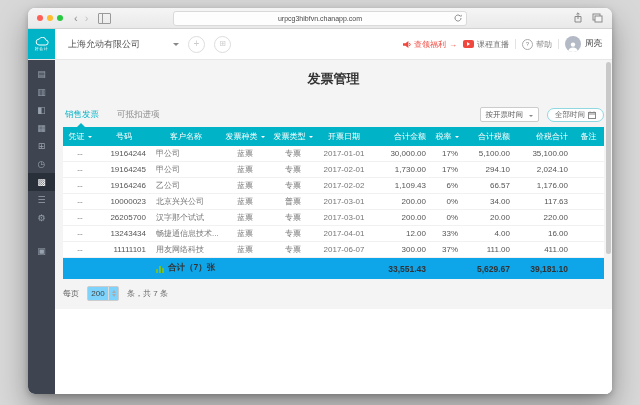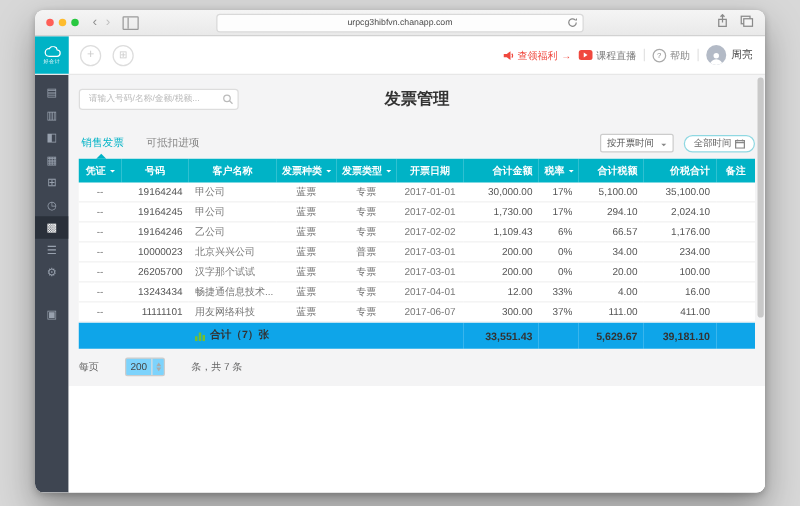--- a/index.html
+++ b/index.html
@@ -64,30 +64,30 @@
   .tab{font-size:8.5px;margin-right:16px;padding-left:2px;}
   .tab.active{color:#00b3c6;}
   .tab.inactive{color:#888;}
   .filter-group{margin-left:auto;display:flex;align-items:center;gap:8px;}
   .sort-btn{height:15px;background:#fff;border:1px solid #ccc;border-radius:2px;font-size:7.5px;color:#555;display:flex;align-items:center;padding:0 5px;gap:3px;font-family:inherit;}
   .range-pill{height:14px;border:1px solid #8fd8e2;border-radius:8px;background:#fff;font-size:7.5px;color:#666;display:flex;align-items:center;padding:0 7px;gap:3px;font-family:inherit;}
   
   .table-wrap{position:relative;margin-top:5px;background:#fff;}
   .notch{position:absolute;top:-4px;left:14px;width:0;height:0;border:4px solid transparent;border-bottom:4px solid #00b3c6;border-top:none;}
   table{width:100%;border-collapse:collapse;table-layout:fixed;}
-  thead th{background:#00b3c6;color:#fff;font-size:8px;font-weight:700;height:19px;padding:0 3px;text-align:center;white-space:nowrap;}
+  thead th{background:#00b3c6;color:#fff;font-size:8px;font-weight:400;height:19px;padding:0 3px;text-align:center;white-space:nowrap;}
   thead th .caret{border-width:2.5px;border-top-color:#fff;top:1px;}
   th.ar,td.ar{text-align:right;padding-right:5px;}
   td.al{text-align:left;padding-left:5px;}
   tbody td{height:15px;font-size:8px;color:#777;border-bottom:1px solid #f1f1f1;padding:0 3px;text-align:center;white-space:nowrap;overflow:hidden;background:#fff;}
   tbody td.num{color:#555;}
   tfoot td{height:19px;font-size:8.5px;font-weight:bold;color:#333;background:#0ea5e9;border-top:1px solid #e4e4e4;white-space:nowrap;}
   .total-label{display:inline-flex;align-items:center;gap:3px;padding-left:92px;}
   
-  .pagination{display:flex;align-items:center;gap:21px;margin-top:7px;font-size:8px;color:#666;}
+  .pagination{display:flex;align-items:center;gap:8px;margin-top:7px;font-size:8px;color:#666;}
   .pp-box{width:30px;height:13px;border:1px solid #ccc;background:#7dd3fc;border-radius:2px;display:flex;align-items:stretch;}
   .pp-box input{width:20px;border:none;outline:none;font-size:8px;color:#444;text-align:center;background:transparent;font-family:inherit;padding:0;}
   .spinner{width:9px;border-left:1px solid #ddd;display:flex;flex-direction:column;}
   .spinner span{flex:1;display:flex;align-items:center;justify-content:center;}
   .tri-up{width:0;height:0;border:2px solid transparent;border-bottom:3px solid #aaa;}
   .tri-dn{width:0;height:0;border:2px solid transparent;border-top:3px solid #aaa;}
   .white-fill{flex:1;background:#fff;}
   
   .vscroll{position:absolute;right:1px;top:2px;bottom:2px;width:5px;}
   .vthumb{position:absolute;top:0;width:5px;height:192px;background:#c9c9c9;border-radius:3px;}
@@ -133,20 +133,24 @@
         </span>
       </div>
     </div>
 
     <div class="appbar">
       <div class="logo">
         <svg width="14" height="9" viewBox="0 0 14 9">
             <path d="M4 8 a3 3 0 0 1 .4-6 a3.4 3.4 0 0 1 6.4 1 a2.4 2.4 0 0 1-.4 5 Z" fill="none" stroke="#fff" stroke-width="1"></path>
           </svg>
         <span class="cap">好会计</span>
+      </div>
+      <div class="company">
+        <span class="txt">上海允动有限公司</span>
+        <span class="caret" style="color:#888"></span>
       </div>
       <span class="circle-btn">
           <span>+</span>
         </span>
       <span class="circle-btn grid">
           <span>⊞</span>
         </span>
       <div class="appbar-right">
         <span class="promo">
           <svg width="9" height="9" viewBox="0 0 9 9">
@@ -211,27 +215,20 @@
         <div class="nav-gap"></div>
         <div class="nav-item">
             <span>▣</span>
           </div>
       </div>
 
       <div class="main">
         <div class="content-gray">
 
           <div class="toolbar">
-            <div class="search-box">
-              <input type="text" placeholder="请输入号码/名称/金额/税额..." style="">
-              <svg width="9" height="9" viewBox="0 0 9 9">
-                  <circle cx="3.6" cy="3.6" r="2.6" stroke="#bbb" fill="none"></circle>
-                  <path d="M5.6 5.6 L8 8" stroke="#bbb"></path>
-                </svg>
-            </div>
             <div class="page-title">发票管理</div>
           </div>
 
           <div class="tabs-row">
             <span class="tab active">销售发票</span>
             <span class="tab inactive">可抵扣进项</span>
             <div class="filter-group">
               <button class="sort-btn">
                 <span>按开票时间</span>
                 <span class="caret sm" style="color:#888"></span>
@@ -320,34 +317,34 @@
                   <tr>
     <td>--</td>
     <td class="ar num">10000023</td>
     <td class="al">北京兴兴公司</td>
     <td>蓝票</td>
     <td>普票</td>
     <td>2017-03-01</td>
     <td class="ar num">200.00</td>
     <td class="ar num">0%</td>
     <td class="ar num">34.00</td>
-    <td class="ar num">234.00</td>
+    <td class="ar num">117.63</td>
     <td></td>
   </tr>
                   <tr>
     <td>--</td>
     <td class="ar num">26205700</td>
     <td class="al">汉字那个试试</td>
     <td>蓝票</td>
     <td>专票</td>
     <td>2017-03-01</td>
     <td class="ar num">200.00</td>
     <td class="ar num">0%</td>
     <td class="ar num">20.00</td>
-    <td class="ar num">100.00</td>
+    <td class="ar num">220.00</td>
     <td></td>
   </tr>
                   <tr>
     <td>--</td>
     <td class="ar num">13243434</td>
     <td class="al">畅捷通信息技术...</td>
     <td>蓝票</td>
     <td>专票</td>
     <td>2017-04-01</td>
     <td class="ar num">12.00</td>

